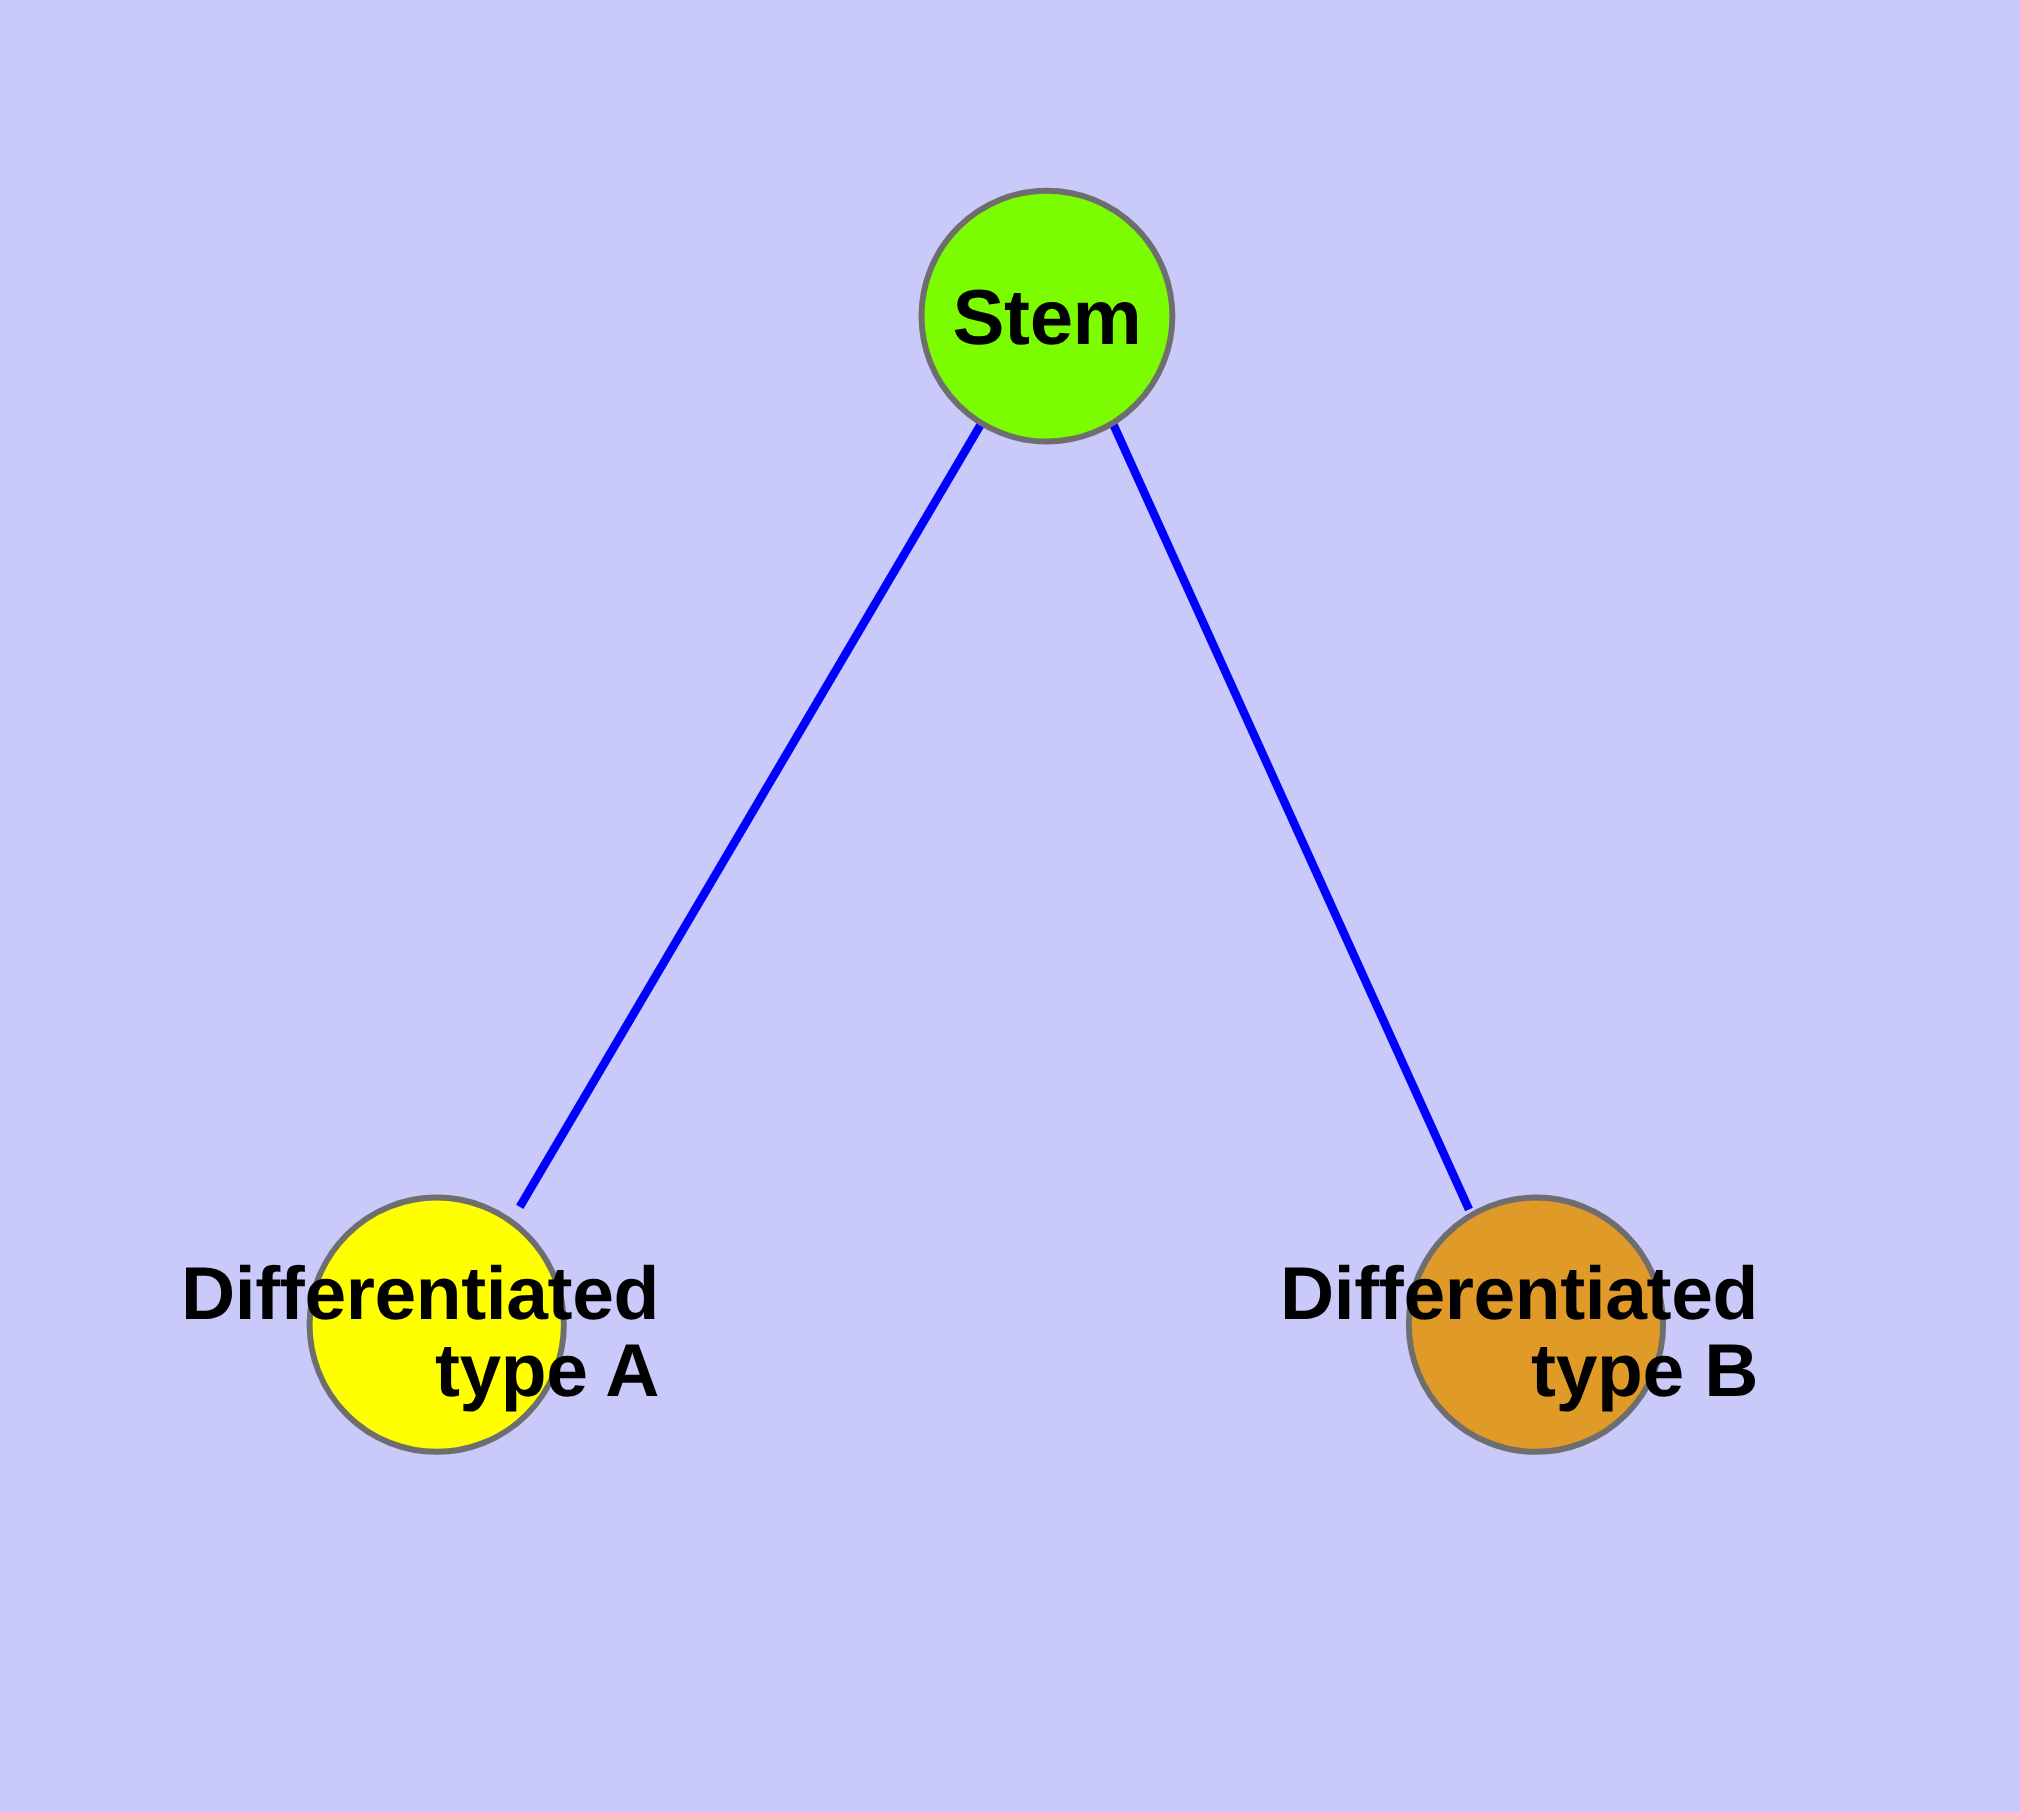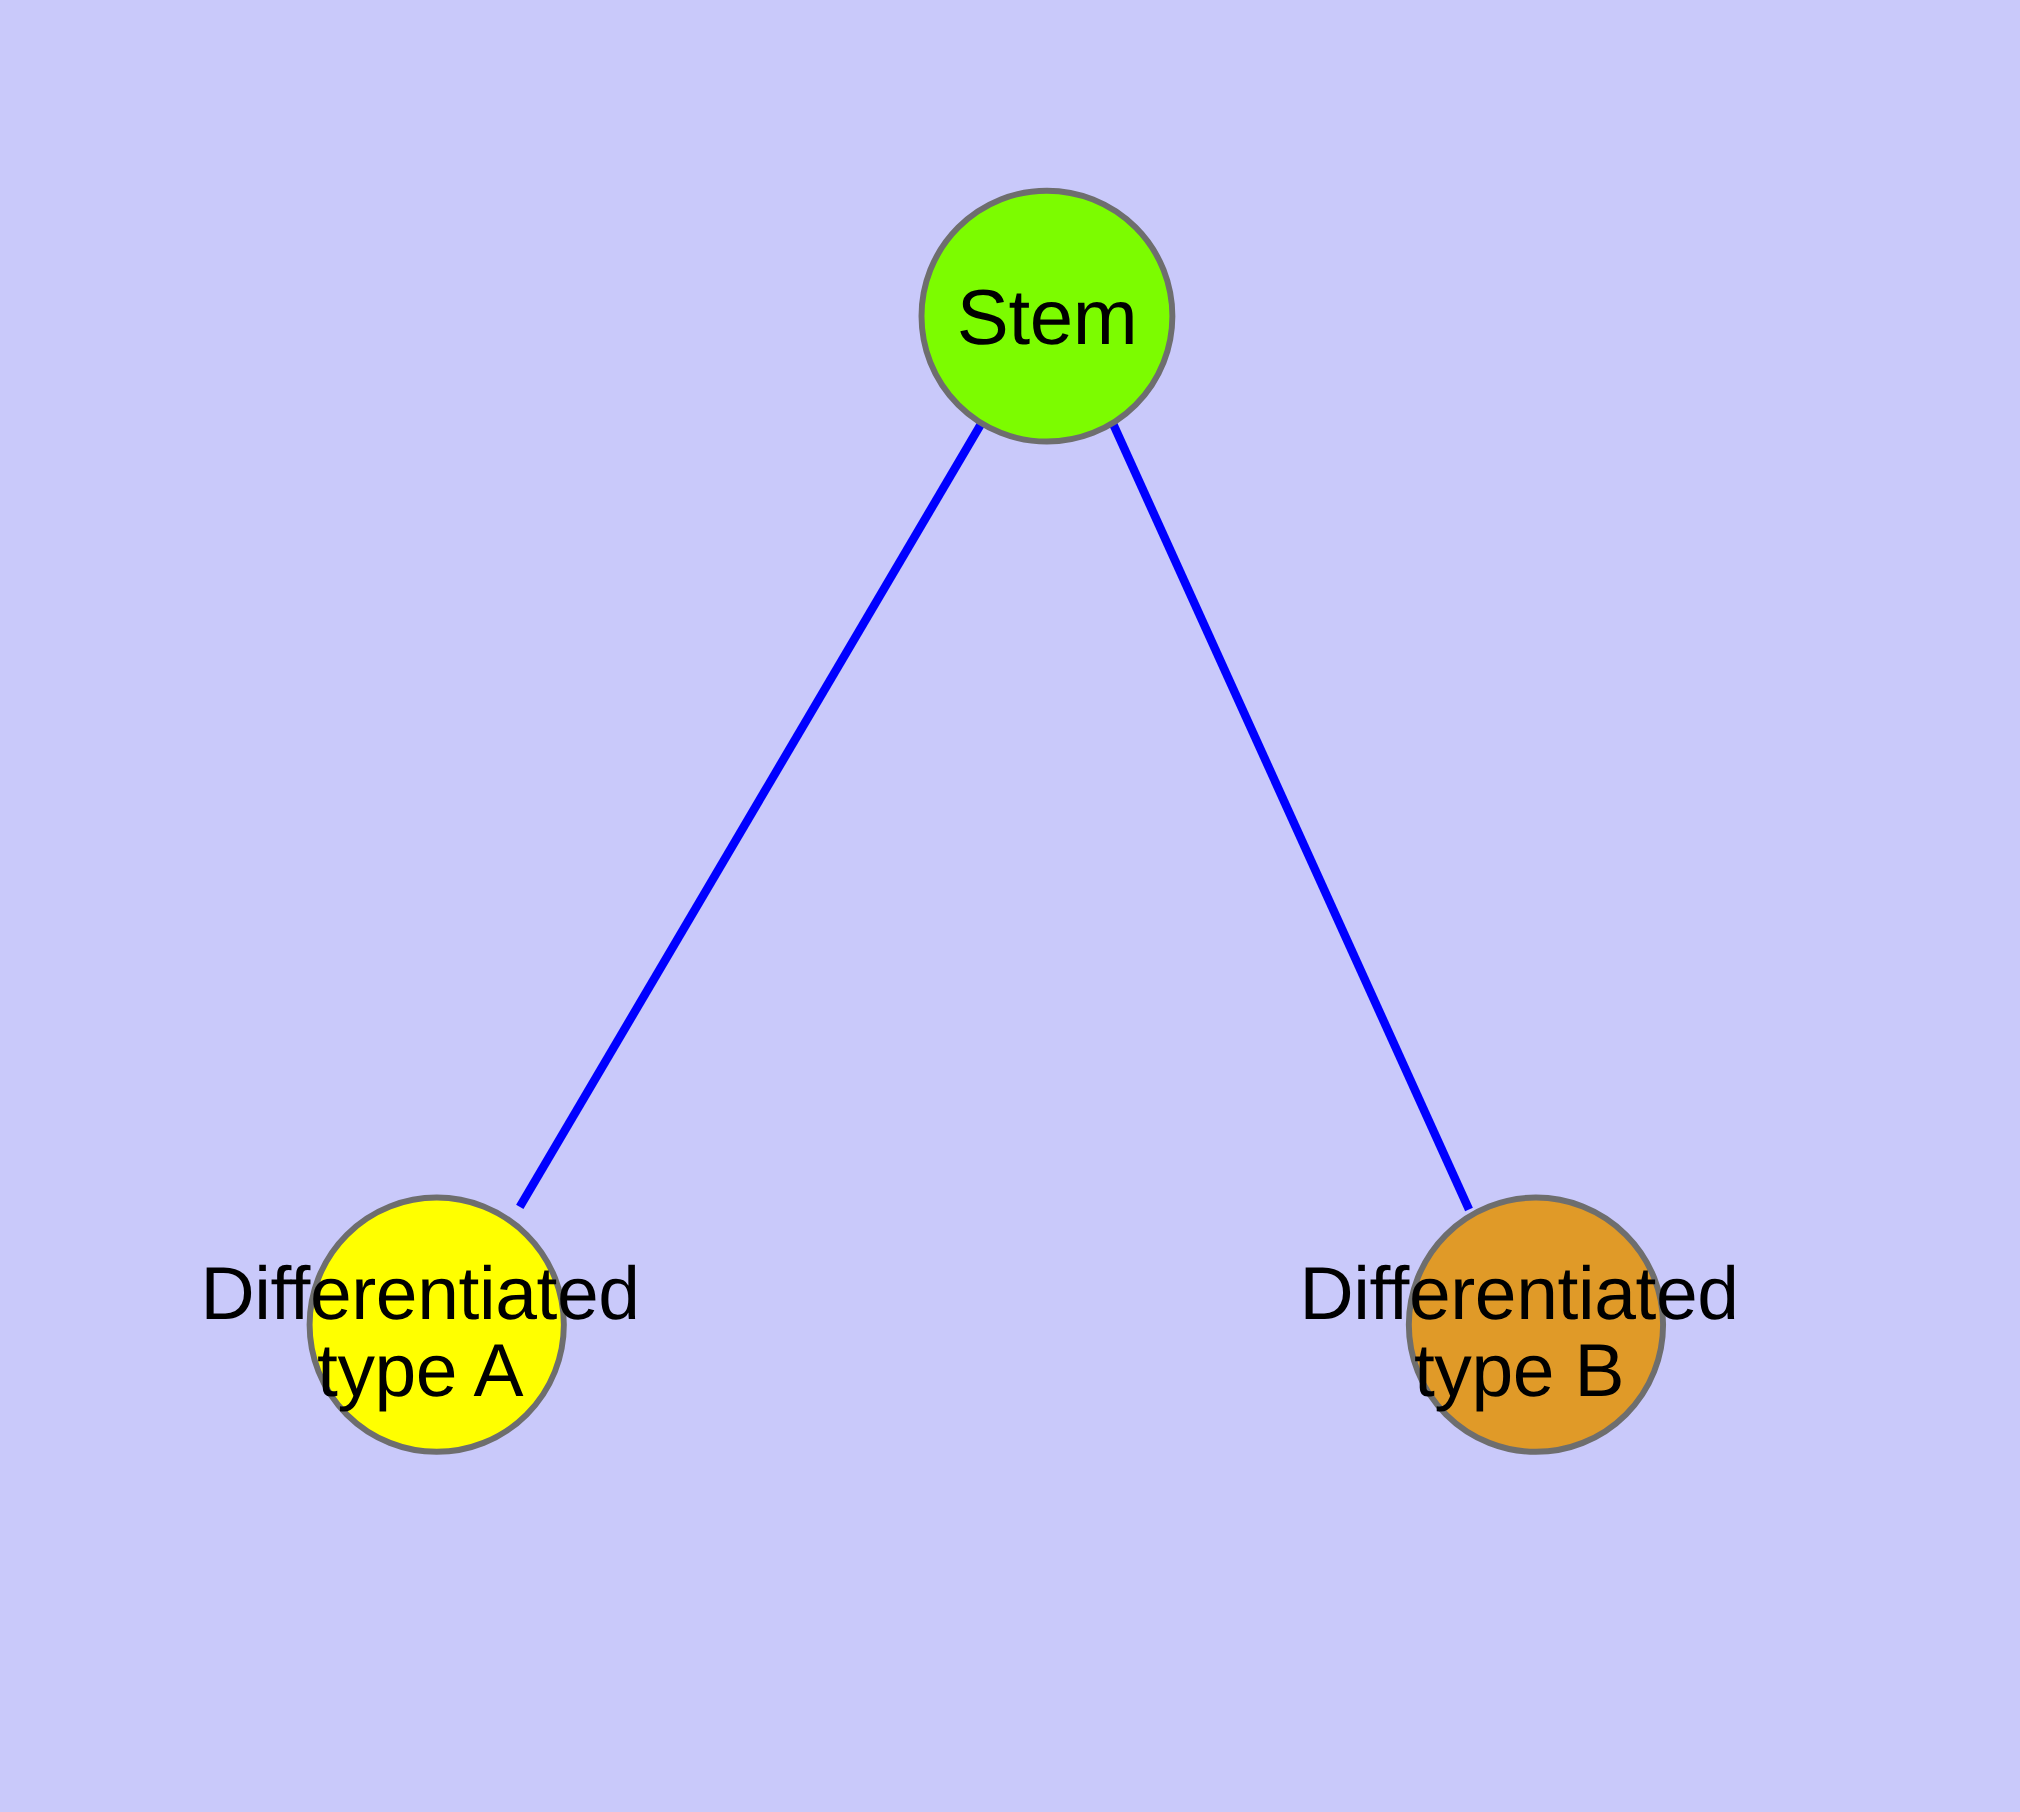--- a/index.html
+++ b/index.html
@@ -22,24 +22,24 @@
   #graph-svg {
     position: absolute;
     left: 0;
     top: 0;
     width: 2021px;
     height: 1812px;
   }
   .node-label {
     position: absolute;
     color: #000000;
-    font-weight: normal;
+    font-weight: bold;
     font-size: 75px;
     line-height: 1.02;
-    text-align: center;
+    text-align: right;
     white-space: pre;
     letter-spacing: -0.4px;
     transform: translate(-50%, -50%);
     pointer-events: none;
     text-rendering: geometricPrecision;
   }
   .node-label.single {
     font-size: 78px;
   }
 </style>

